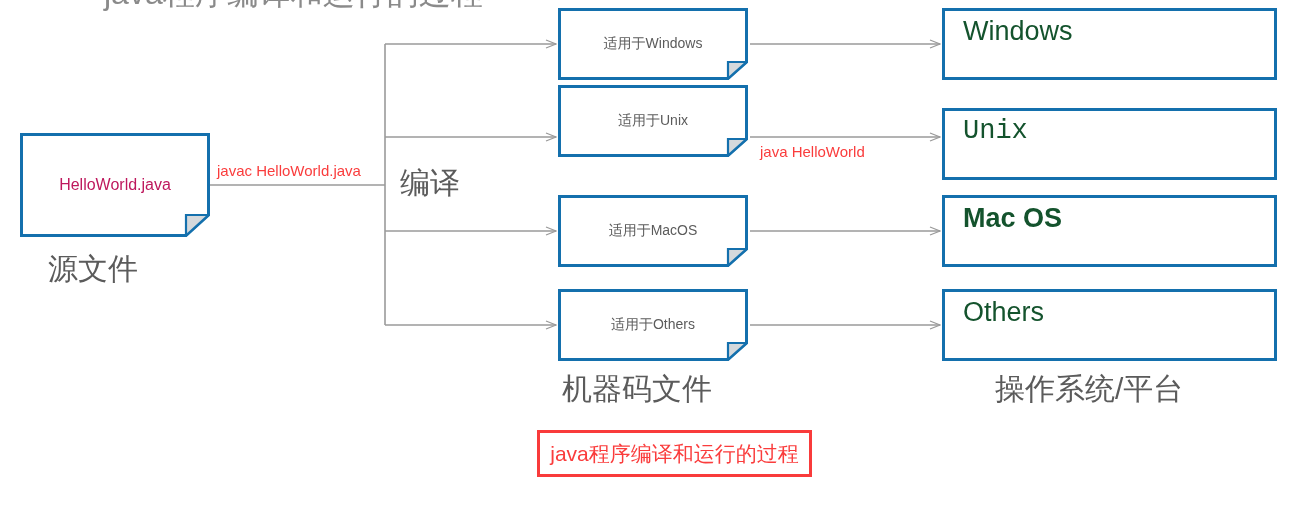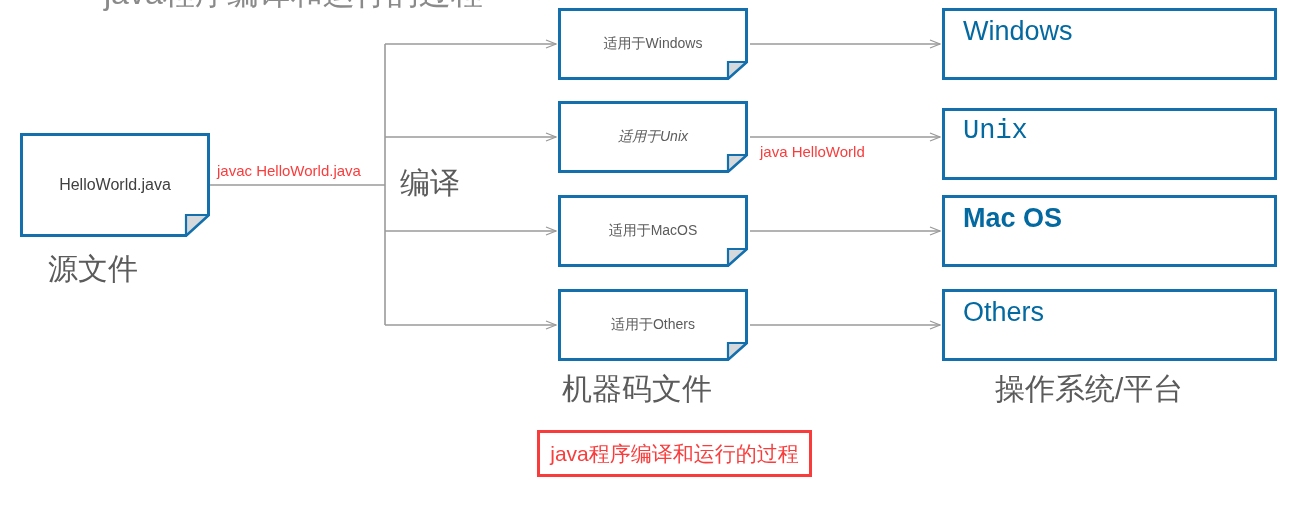--- a/index.html
+++ b/index.html
@@ -51,21 +51,21 @@
   }
 
   
   #node-source {
     left: 20px;
     top: 133px;
     width: 190px;
     height: 104px;
   }
   #node-source .doc-label {
-    color: #404040;
+    color: #be185d;
     font-size: 16px;
   }
 
   
   .mc-node {
     width: 190px;
     height: 72px;
   }
   .mc-node .doc-label {
     font-size: 14px;
@@ -77,21 +77,21 @@
     box-sizing: border-box;
     border: 3px solid #1470ad;
     background: #ffffff;
     width: 335px;
     height: 72px;
   }
   .os-node .os-label {
     position: absolute;
     left: 18px;
     top: 5px;
-    color: #0369a1;
+    color: #14532d;
     font-size: 27px;
     white-space: nowrap;
   }
 
   
   .caption {
     position: absolute;
     color: #5b5b5b;
     white-space: nowrap;
   }
@@ -185,21 +185,21 @@
   <div class="edge-label" style="left:760px; top:143px;">java HelloWorld</div>
 
   <div class="doc-node mc-node" style="left:558px; top:8px;">
     <svg class="doc-svg" viewBox="0 0 190 72" preserveAspectRatio="none">
       <path d="M1.5,1.5 L188.5,1.5 L188.5,54 L170,70.5 L1.5,70.5 Z" fill="#ffffff" stroke="#1470ad" stroke-width="3" vector-effect="non-scaling-stroke"></path>
       <path d="M170,70.5 L170,54 L188.5,54 Z" fill="#d5d9dc" stroke="#1470ad" stroke-width="2.2" vector-effect="non-scaling-stroke"></path>
     </svg>
     <div class="doc-label">适用于Windows</div>
   </div>
 
-  <div class="doc-node mc-node" style="left:558px; top:101px;font-style:italic;">
+  <div class="doc-node mc-node" style="left:558px; top:85px;">
     <svg class="doc-svg" viewBox="0 0 190 72" preserveAspectRatio="none">
       <path d="M1.5,1.5 L188.5,1.5 L188.5,54 L170,70.5 L1.5,70.5 Z" fill="#ffffff" stroke="#1470ad" stroke-width="3" vector-effect="non-scaling-stroke"></path>
       <path d="M170,70.5 L170,54 L188.5,54 Z" fill="#d5d9dc" stroke="#1470ad" stroke-width="2.2" vector-effect="non-scaling-stroke"></path>
     </svg>
     <div class="doc-label">适用于Unix</div>
   </div>
 
   <div class="doc-node mc-node" style="left:558px; top:289px;">
     <svg class="doc-svg" viewBox="0 0 190 72" preserveAspectRatio="none">
       <path d="M1.5,1.5 L188.5,1.5 L188.5,54 L170,70.5 L1.5,70.5 Z" fill="#ffffff" stroke="#1470ad" stroke-width="3" vector-effect="non-scaling-stroke"></path>

